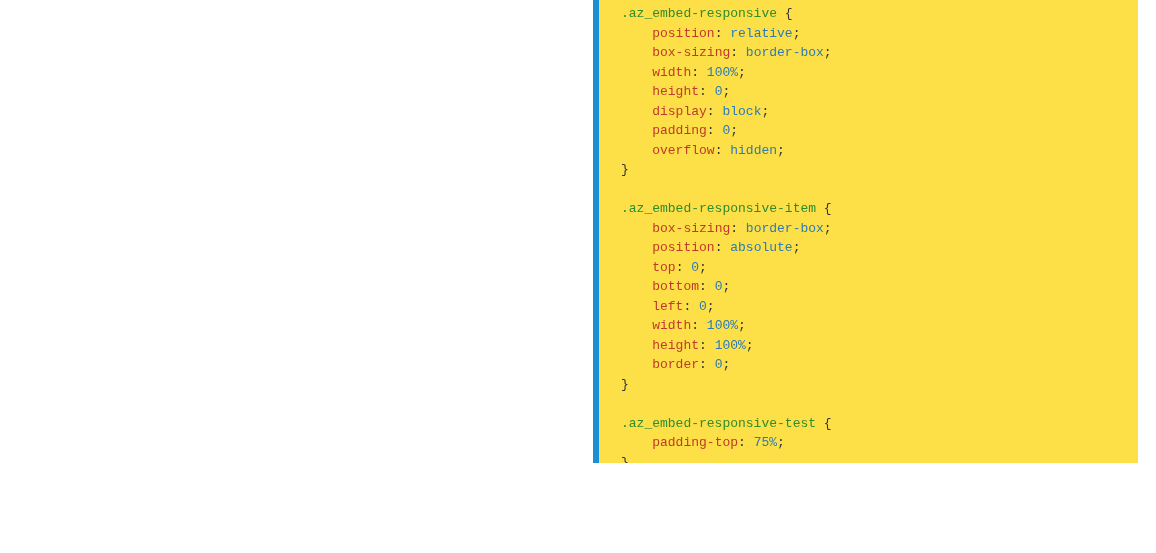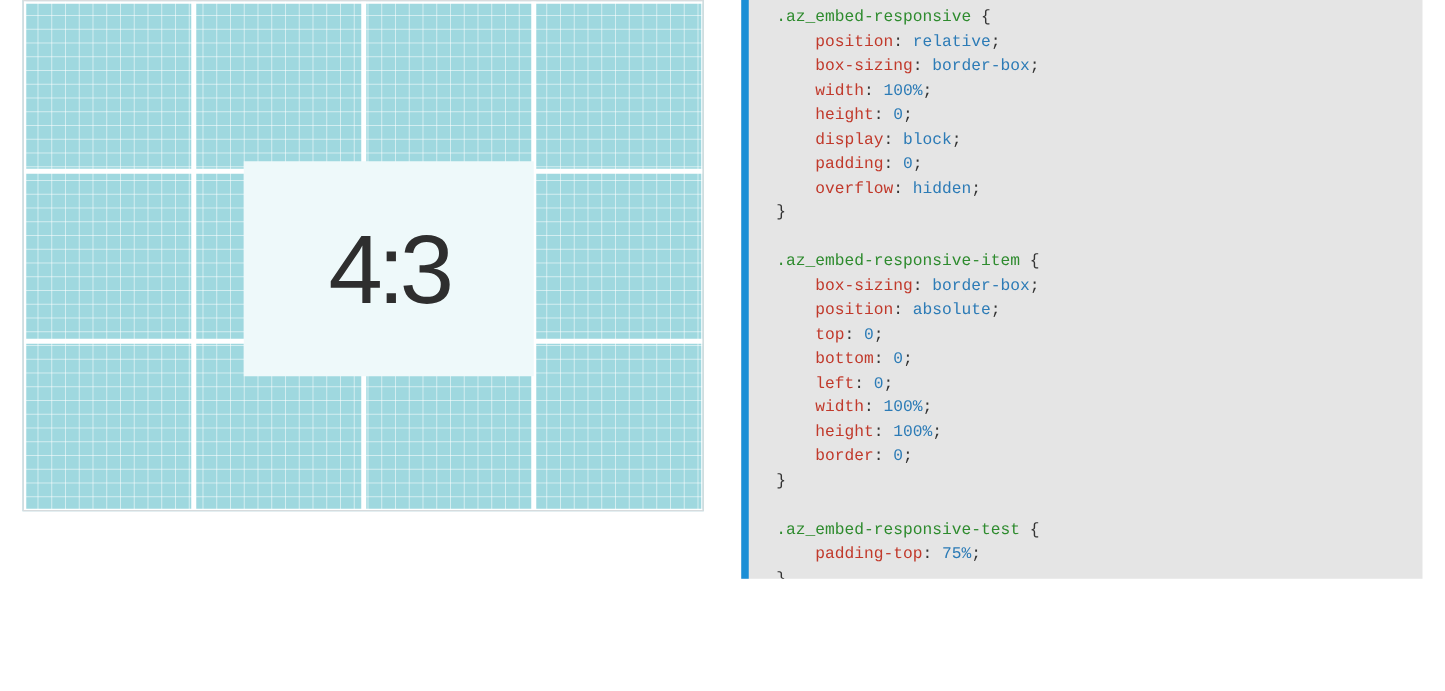--- a/index.html
+++ b/index.html
@@ -79,21 +79,21 @@
   .caption .mono {
     font-family: "Courier New", Courier, monospace;
     color: #d14a4a;
     font-size: 13px;
   }
   .caption strong { font-weight: 700; }
 
   
   .code-panel {
     border-left: 6px solid #1b8fd6;
-    background: #e5e5e5;
+    background: #fde047;
     height: 463px;
     padding: 4px 0 0 22px;
     font-family: "Courier New", Courier, monospace;
     font-size: 13px;
     line-height: 19.5px;
     color: #333;
     white-space: pre;
     overflow: hidden;
   }
   .sel  { color: #2e8b2e; }   
@@ -119,25 +119,20 @@
     text-align: center;
   }
 </style>
 </head>
 <body>
 
 <div class="page">
   <div class="columns">
 
     <div class="left-col">
-      <div class="grid-box">
-        <div class="ratio-card">
-          <span class="ratio-text">4:3</span>
-        </div>
-      </div>
 
     </div>
 
     <div class="right-col">
       <div class="code-panel" id="code-panel"><span class="sel">.az_embed-responsive</span> <span class="pun">{</span>
     <span class="prop">position</span><span class="pun">: </span><span class="val">relative</span><span class="pun">;</span>
     <span class="prop">box-sizing</span><span class="pun">: </span><span class="val">border-box</span><span class="pun">;</span>
     <span class="prop">width</span><span class="pun">: </span><span class="val">100%</span><span class="pun">;</span>
     <span class="prop">height</span><span class="pun">: </span><span class="val">0</span><span class="pun">;</span>
     <span class="prop">display</span><span class="pun">: </span><span class="val">block</span><span class="pun">;</span>

